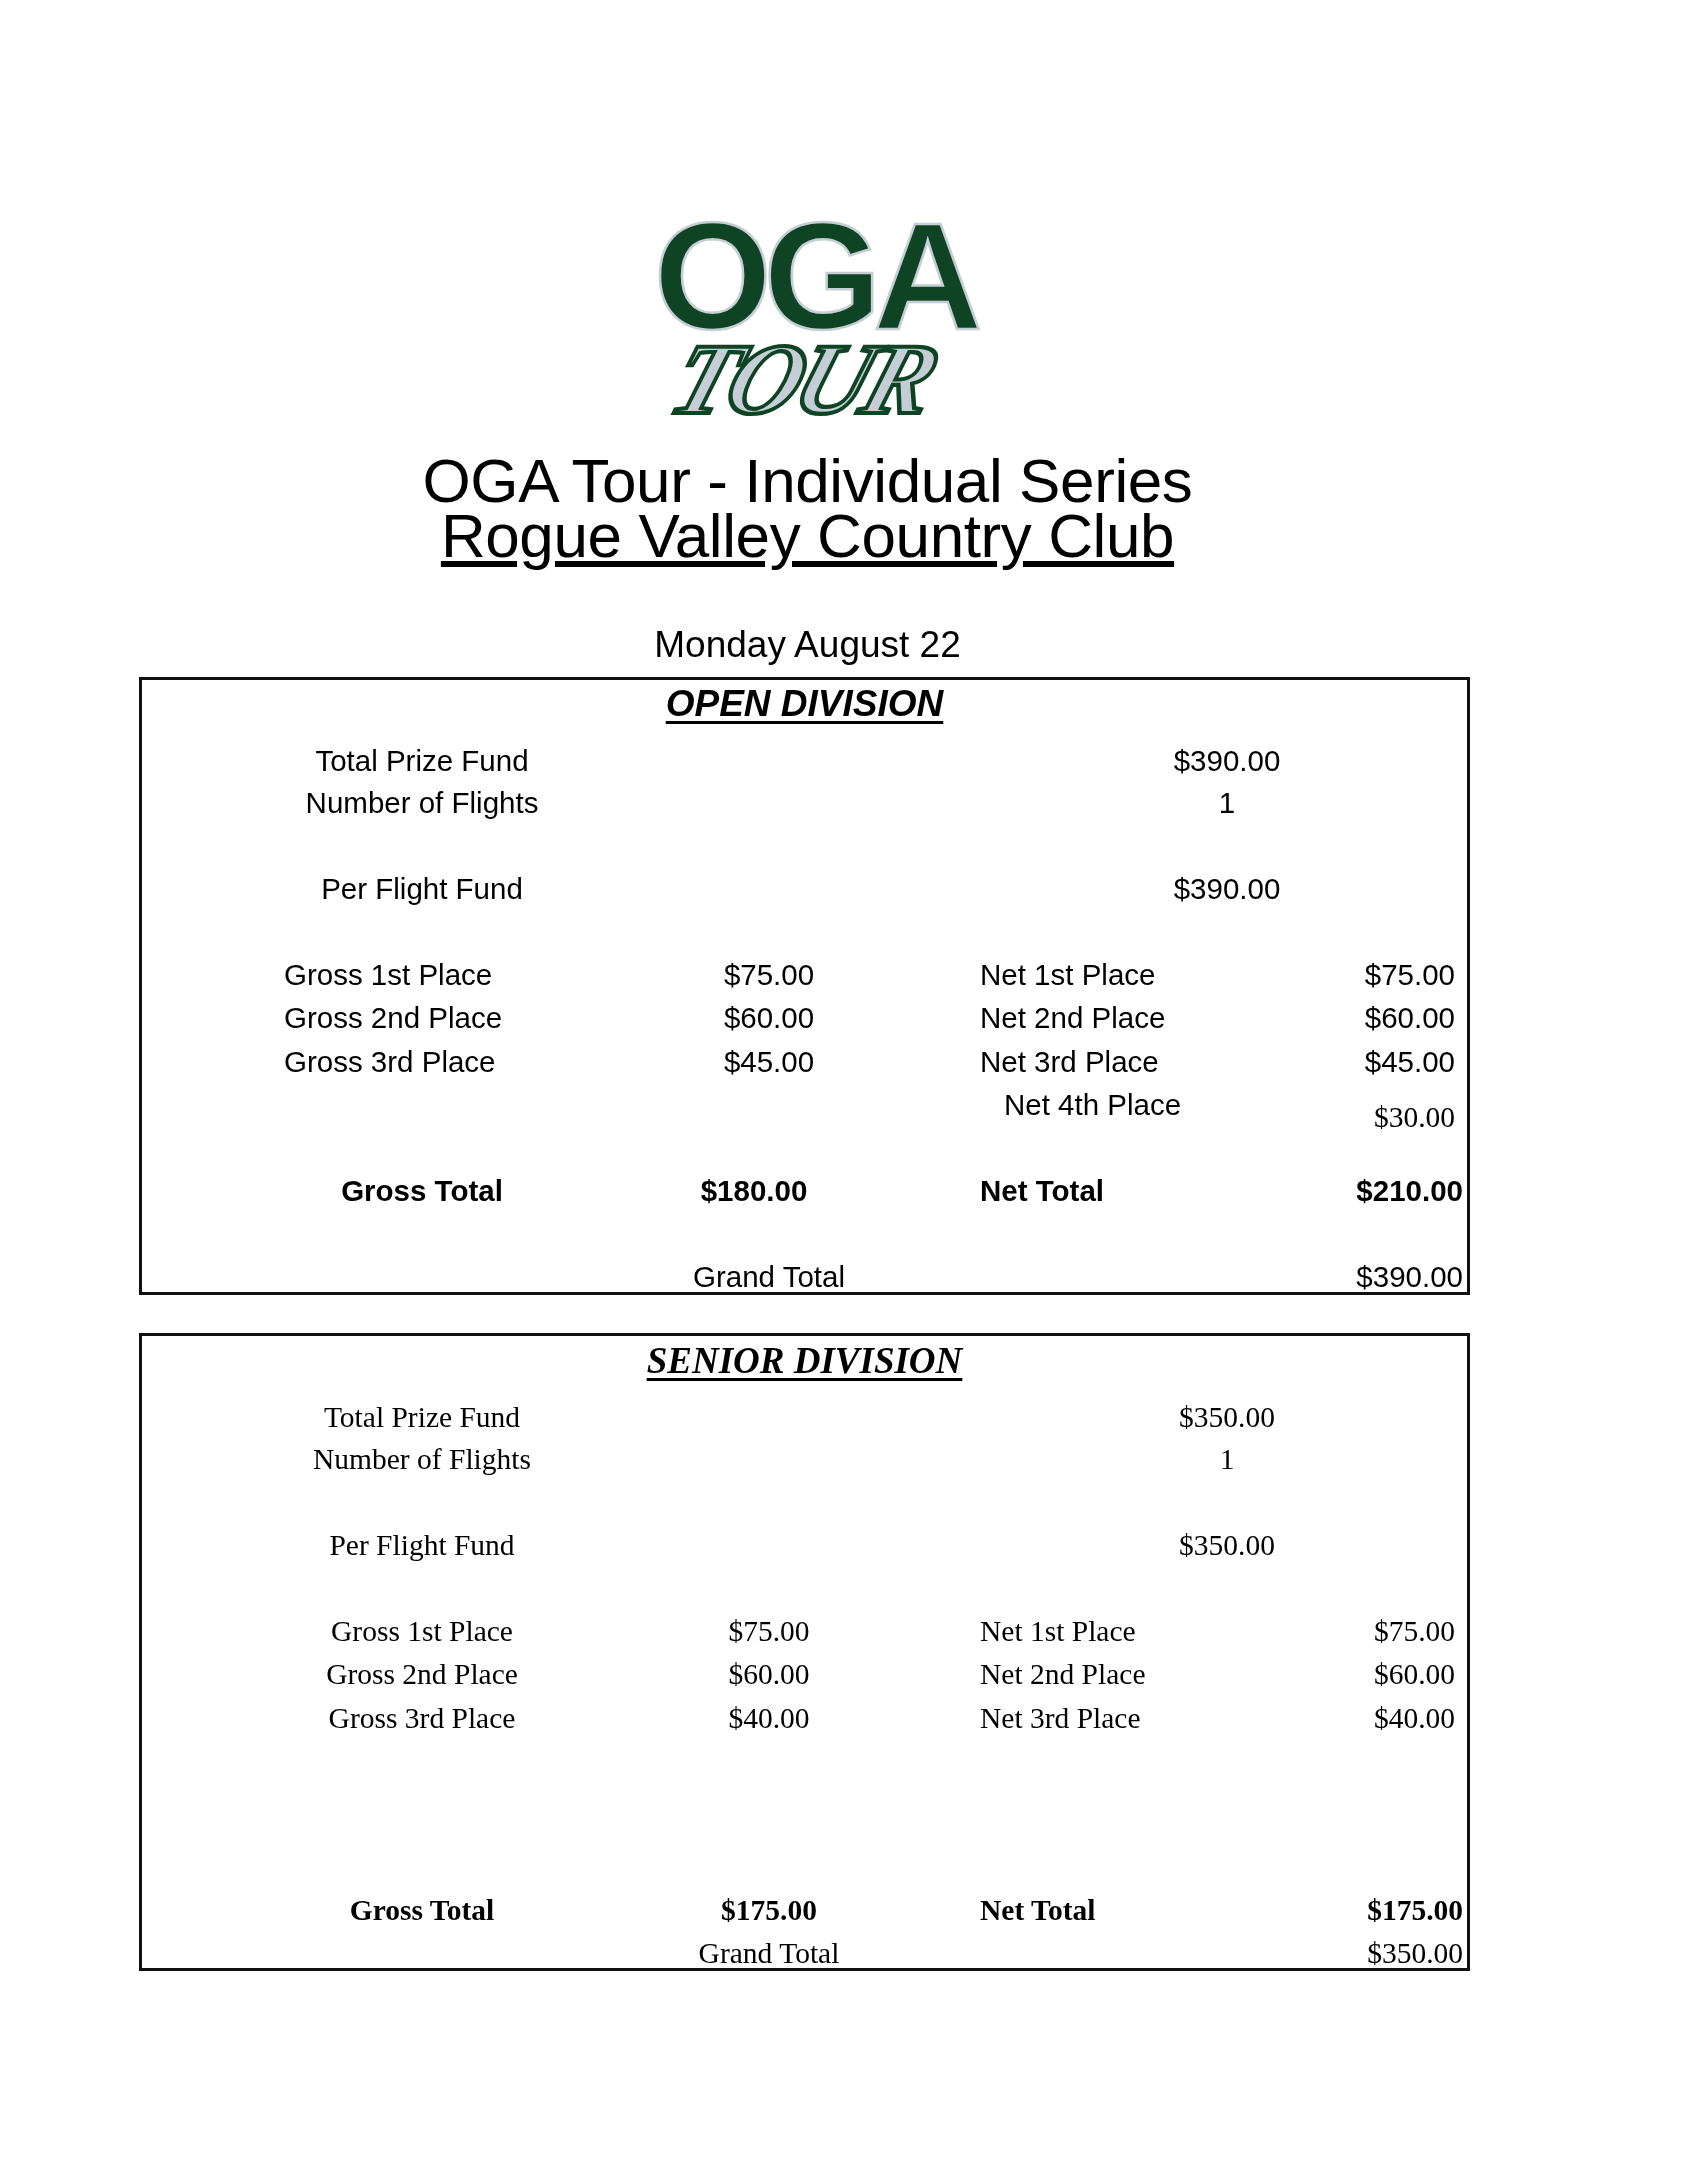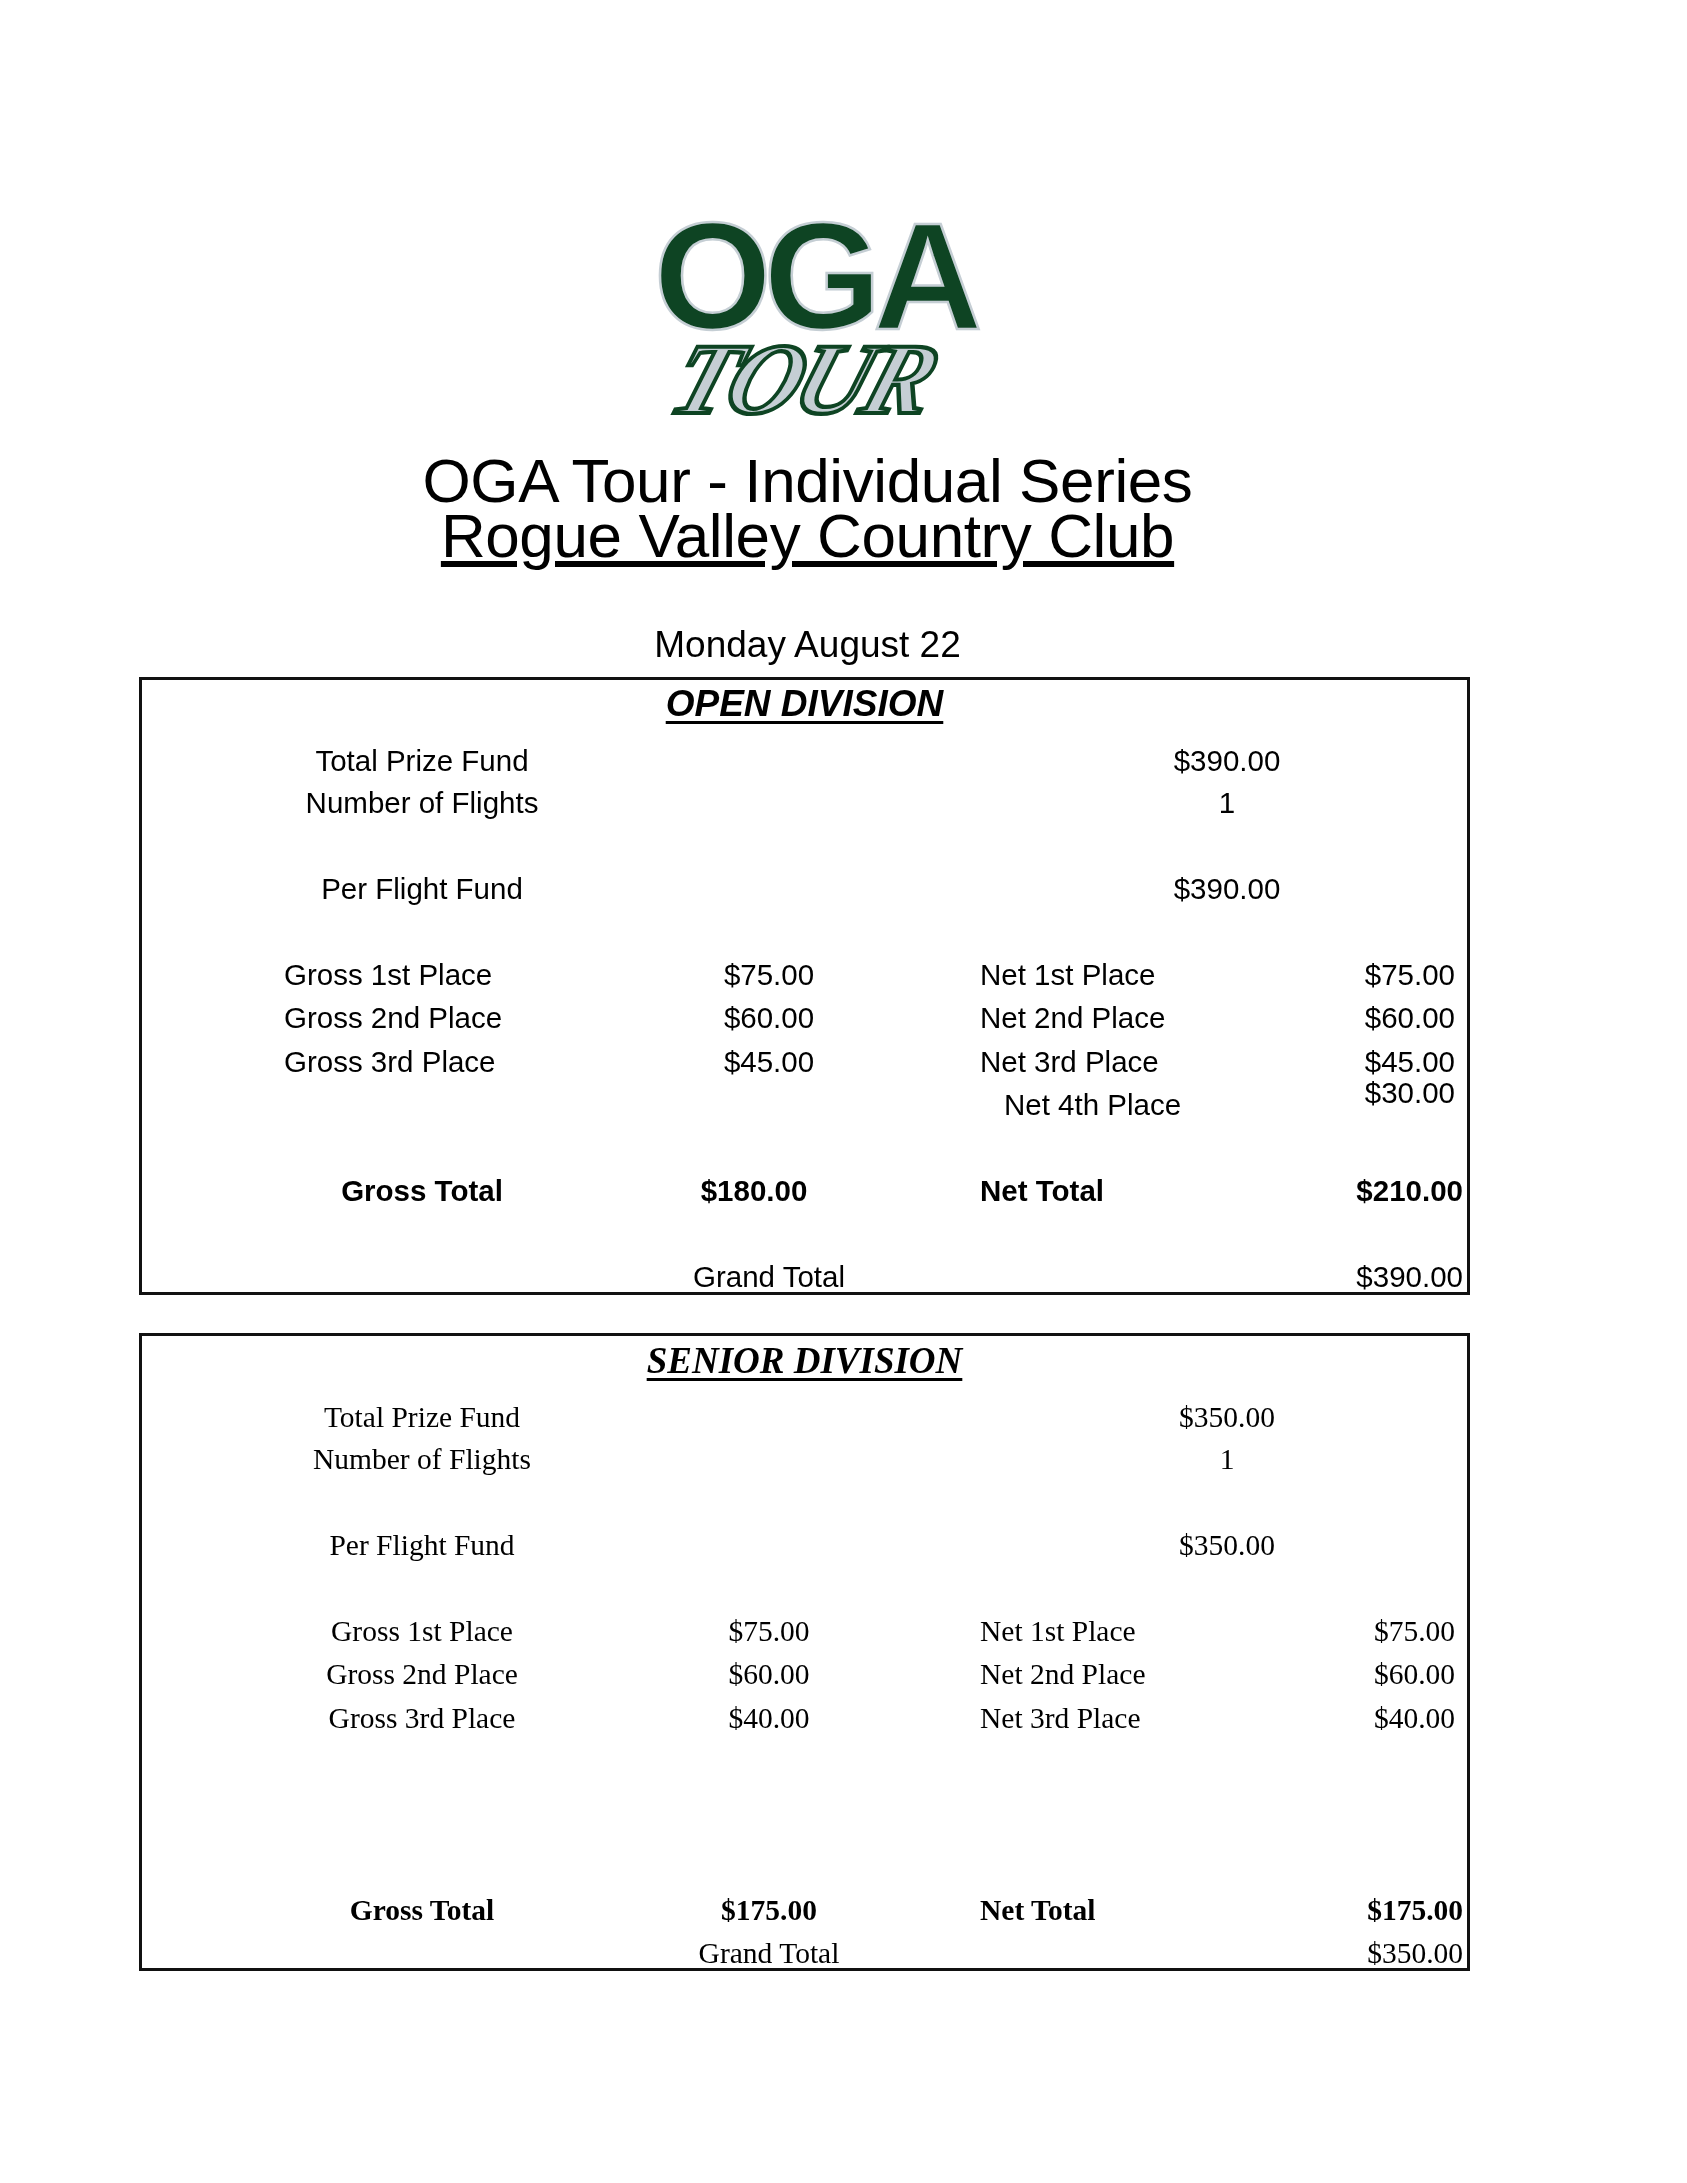--- a/index.html
+++ b/index.html
@@ -50,21 +50,21 @@
   <div class="cell" style="left:142px; top:365px;">Gross 3rd Place</div>
   <div class="cell c-center" style="left:627px; top:365px;">$45.00</div>
 
   <div class="cell" style="left:838px; top:278px;">Net 1st Place</div>
   <div class="cell c-right" style="left:1313px; top:278px;">$75.00</div>
   <div class="cell" style="left:838px; top:321px;">Net 2nd Place</div>
   <div class="cell c-right" style="left:1313px; top:321px;">$60.00</div>
   <div class="cell" style="left:838px; top:365px;">Net 3rd Place</div>
   <div class="cell c-right" style="left:1313px; top:365px;">$45.00</div>
   <div class="cell" style="left:838px; top:408px;margin-left:24px;">Net 4th Place</div>
-  <div class="cell c-right" style="left:1313px; top:396px;">$30.00</div>
+  <div class="cell c-right" style="left:1313px; top:420px;font-family:Liberation Serif, serif;">$30.00</div>
 
   <div class="cell c-center bold" style="left:280px; top:494px;">Gross Total</div>
   <div class="cell c-center bold" style="left:612px; top:494px;">$180.00</div>
   <div class="cell bold" style="left:838px; top:494px;">Net Total</div>
   <div class="cell c-right bold" style="left:1321px; top:494px;">$210.00</div>
 
   <div class="cell c-center" style="left:627px; top:580px;">Grand Total</div>
   <div class="cell c-right" style="left:1321px; top:580px;">$390.00</div>
 </div>
 

